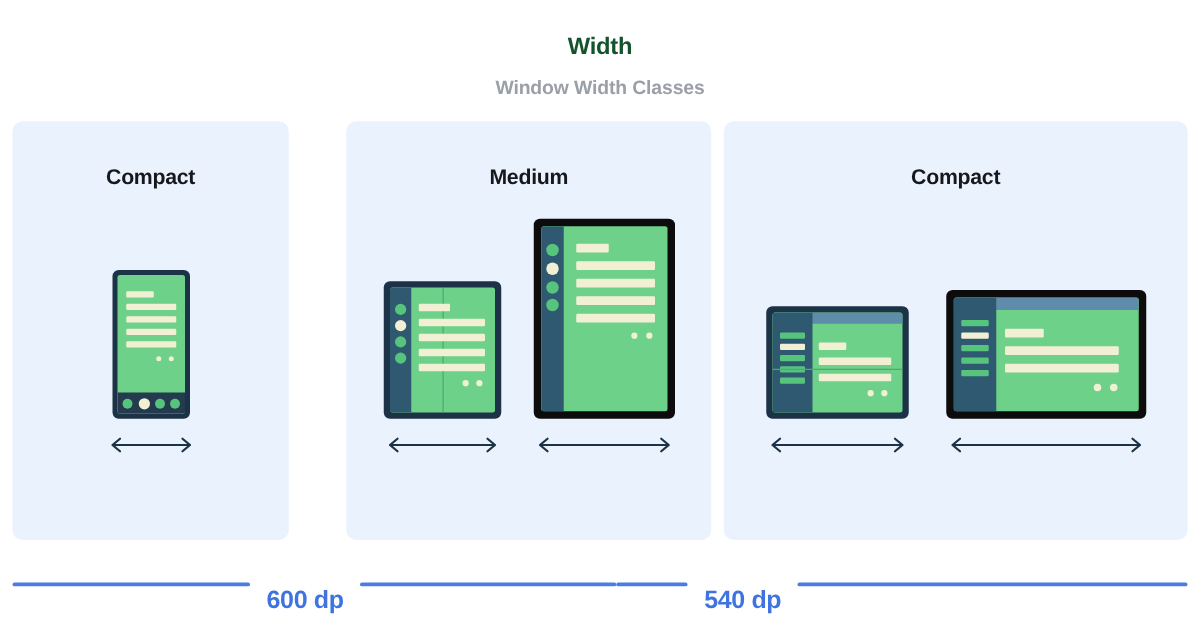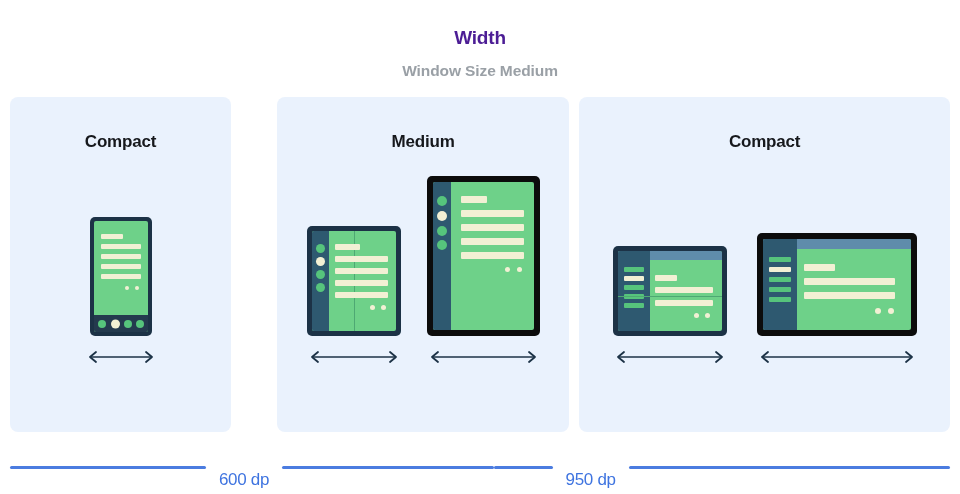--- a/index.html
+++ b/index.html
@@ -7,21 +7,21 @@
     width: 960px; height: 494px;
     background: #ffffff;
     font-family: "Liberation Sans", sans-serif;
     overflow: hidden;
   }
   .page { position: relative; width: 960px; height: 494px; background: #ffffff; }
 
   
   .header { position: absolute; left: 0; top: 0; width: 960px; text-align: center; }
   .title {
-    font-size: 19px; font-weight: 700; color: #4c1d95;
+    font-size: 19px; font-weight: 700; color: #14532d;
     letter-spacing: -0.2px; line-height: 1; padding-top: 28px;
   }
   .subtitle {
     font-size: 15.5px; font-weight: 700; color: #9aa0a6;
     letter-spacing: -0.1px; line-height: 1; padding-top: 16px;
   }
 
   
   .panels {
     position: absolute; left: 10px; top: 97px;
@@ -81,32 +81,32 @@
   
   .arrow { margin-top: 14px; }
 
   
   .scale {
     position: absolute; left: 0; top: 452px; width: 960px; height: 30px;
     display: flex; align-items: center;
   }
   .rule { height: 3px; background: #4b7ce0; border-radius: 2px; }
   .dp-label {
-    font-size: 17px; font-weight: 400; color: #3f74e0;
+    font-size: 20px; font-weight: 700; color: #3f74e0;
     letter-spacing: -0.3px; padding: 0 13px; white-space: nowrap; margin-top: 26px;
   }
 </style>
 </head>
 <body>
 
 <div class="page">
 
   <div class="header">
     <div class="title">Width</div>
-    <div class="subtitle">Window Size Medium</div>
+    <div class="subtitle">Window Width Classes</div>
   </div>
 
   <div class="panels">
 
     <div class="panel compact">
       <div class="panel-label">Compact</div>
       <div class="devices">
 
         <div class="device-slot">
           <div class="frame navy" style="width:62px;height:119px;border-radius:5px;padding:4px 4px 4px 4px;">
@@ -262,17 +262,17 @@
       </div>
     </div>
 
   </div>
 
   <div class="scale">
     <div class="rule" style="width:200px;margin-left:10px;"></div>
     <div class="dp-label">600 dp</div>
     <div class="rule" style="width:216px;"></div>
     <div class="rule" style="width:60px;"></div>
-    <div class="dp-label">950 dp</div>
+    <div class="dp-label">540 dp</div>
     <div class="rule" style="width:328px;margin-right:10px;"></div>
   </div>
 
 </div>
 
 </body></html>

